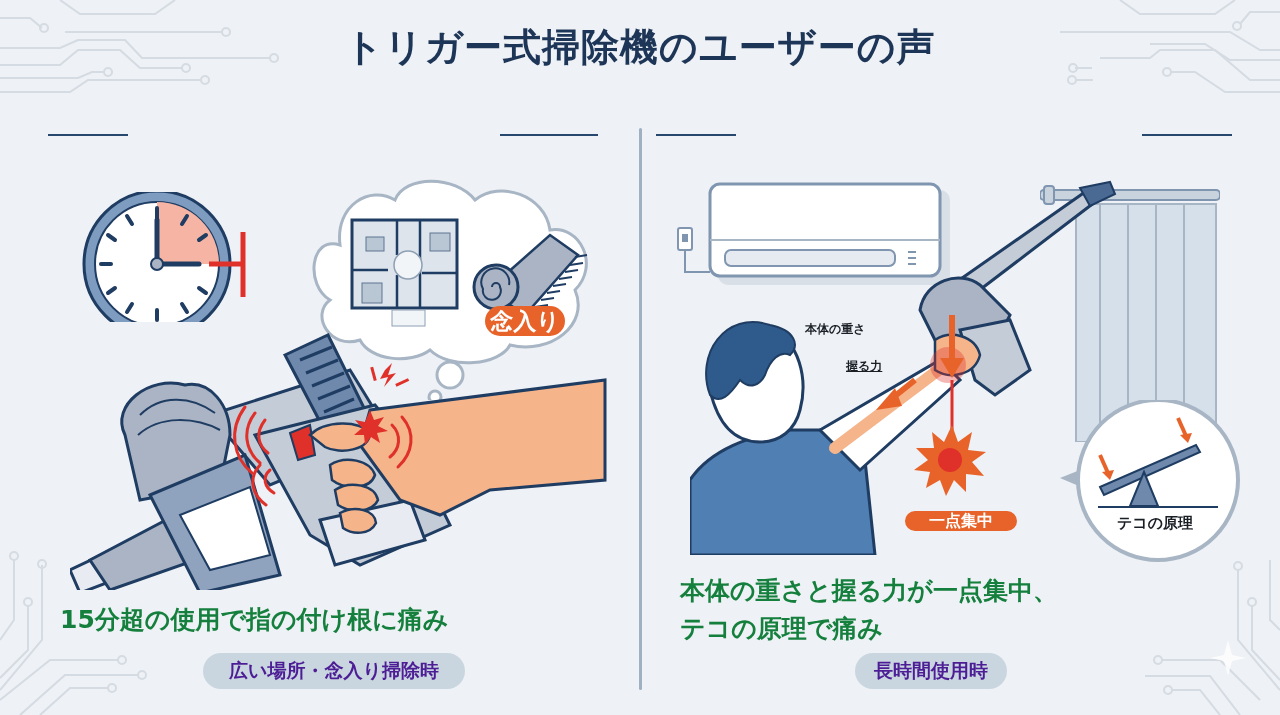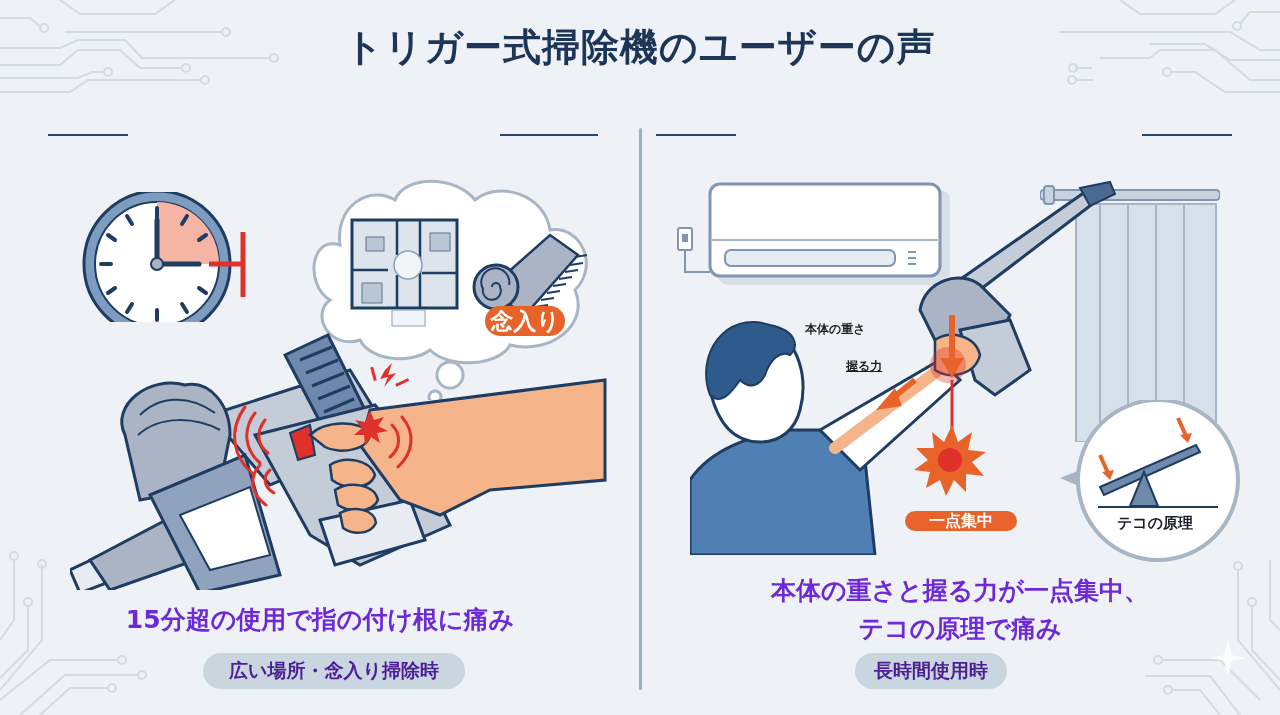--- a/index.html
+++ b/index.html
@@ -22,21 +22,21 @@
   .section-header { position: absolute; top: 107px; height: 56px; }
   .section-header .line { position: absolute; top: 27px; height: 2px; background: #26486e; }
   .section-header .pill {
     position: absolute; top: 0; height: 56px; border-radius: 28px;
     background: #2b5a8a; color: #fff; font-size: 28px; font-weight: bold;
     display: flex; align-items: center; justify-content: center;
     box-shadow: 0 2px 3px rgba(0,0,0,0.18);
   }
   .illus { position: absolute; }
   .caption {
-    position: absolute; text-align: center; font-weight: bold; color: #6d28d9;
+    position: absolute; font-weight: bold; color: #15803d;
   }
   .tag-pill {
     position: absolute; height: 36px; border-radius: 18px; background: #c9d6e0;
     color: #4c1d95; font-size: 19px; font-weight: bold;
     display: flex; align-items: center; justify-content: center;
   }
   .orange-pill {
     position: absolute; background: #e8632a; color: #fff; font-weight: bold;
     display: flex; align-items: center; justify-content: center; border-radius: 16px;
   }

